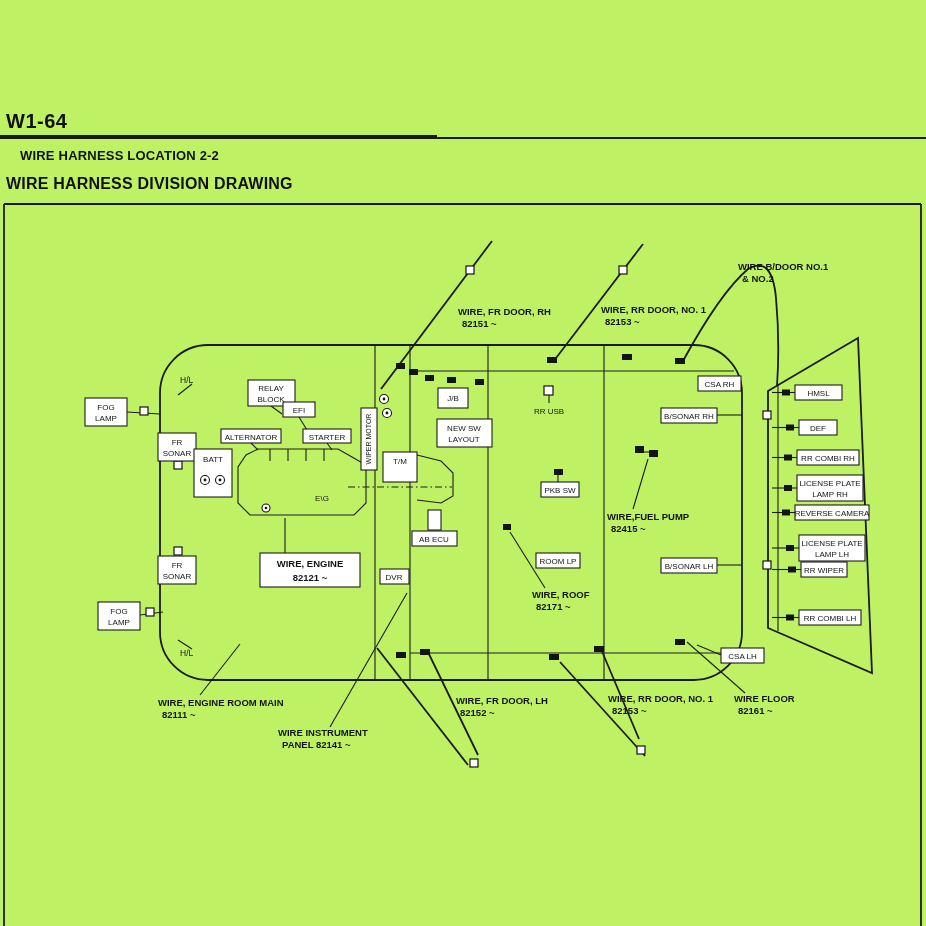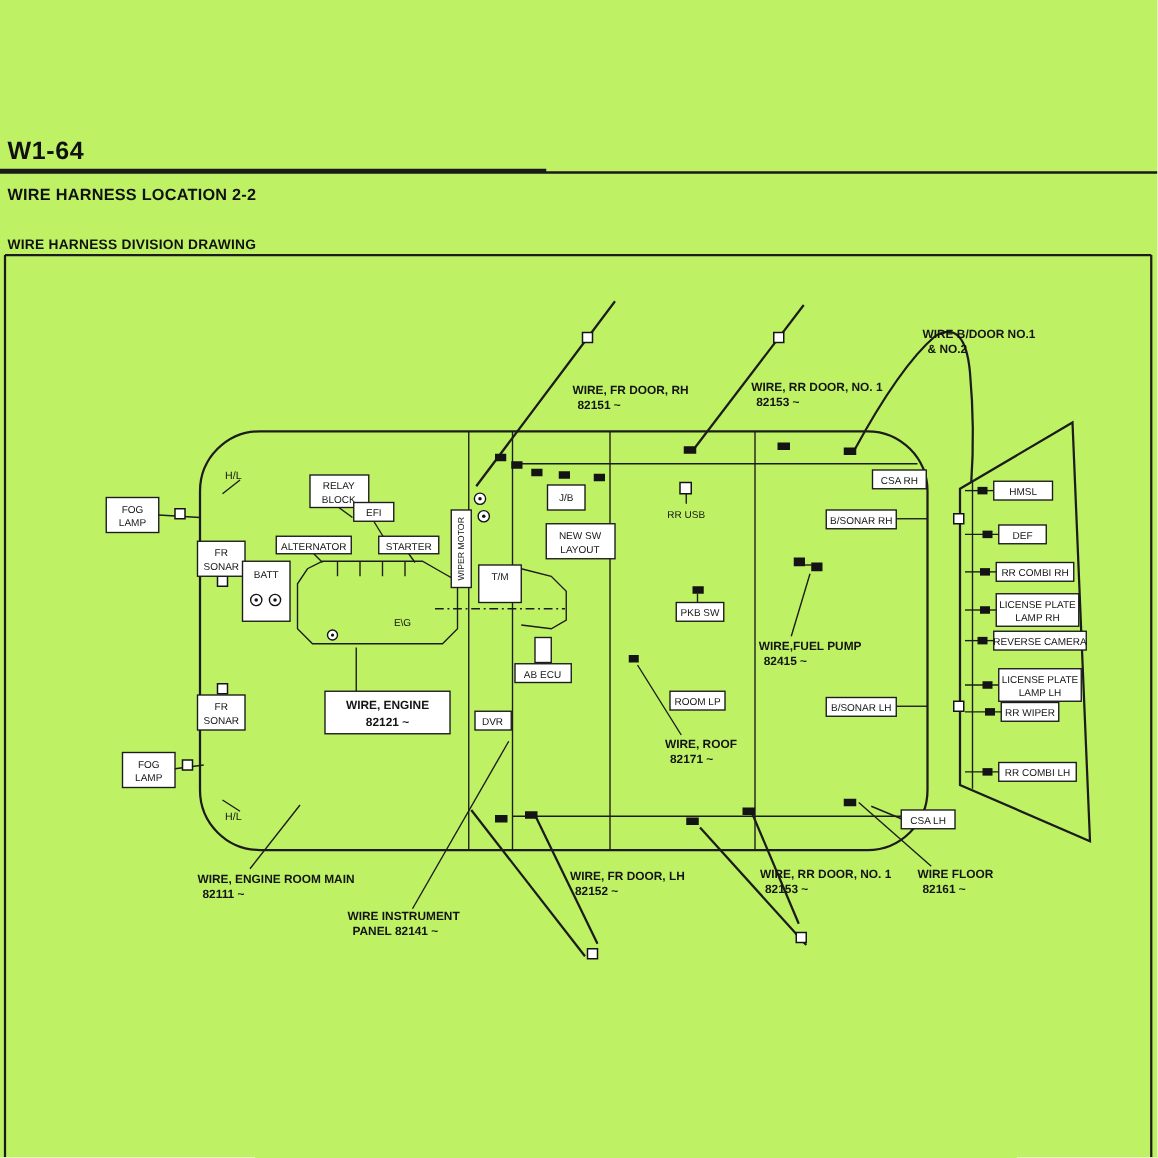--- a/index.html
+++ b/index.html
@@ -1,22 +1,22 @@
 <!DOCTYPE html>
 <html><head>
 <meta charset="utf-8">
 <style>
   html,body{margin:0;padding:0;background:#fff;}
   .page{position:relative;width:926px;height:926px;background:#bef264;font-family:"Liberation Sans",sans-serif;color:#111;overflow:hidden;}
   .hdr-code{position:absolute;left:6px;top:110px;font-size:20px;font-weight:bold;letter-spacing:.5px;}
   .hdr-title{position:absolute;left:0;right:0;top:121px;text-align:center;font-size:9px;letter-spacing:1.4px;color:#222;}
   .rule-thin{position:absolute;left:0;top:137px;width:926px;height:1.5px;background:#1a1a1a;}
   .rule-thick{position:absolute;left:0;top:134.5px;width:437px;height:3px;background:#1a1a1a;}
-  .sec-title{position:absolute;left:6px;top:148px;font-size:13px;font-weight:bold;letter-spacing:.2px;}
-  .sub-title{position:absolute;left:6px;top:190px;font-size:11px;font-weight:bold;letter-spacing:.2px;}
+  .sec-title{position:absolute;left:20px;top:148px;font-size:13px;font-weight:bold;letter-spacing:.2px;}
+  .sub-title{position:absolute;left:6px;top:175px;font-size:16px;font-weight:bold;letter-spacing:.2px;}
   svg{position:absolute;left:0;top:0;}
   svg text{font-family:"Liberation Sans",sans-serif;fill:#141414;}
   .lbl{font-size:8px;text-anchor:middle;}
   .lbl-s{font-size:8.5px;text-anchor:start;}
   .bold{font-size:9.5px;font-weight:bold;text-anchor:start;}
   .boldc{font-size:9.5px;font-weight:bold;text-anchor:middle;}
   .vert{font-size:7px;text-anchor:middle;}
   .box{fill:#fff;stroke:#1c1c1c;stroke-width:1.1;}
   .ln{stroke:#1c1c1c;stroke-width:1.1;fill:none;}
   .ln2{stroke:#1c1c1c;stroke-width:1.8;fill:none;}

